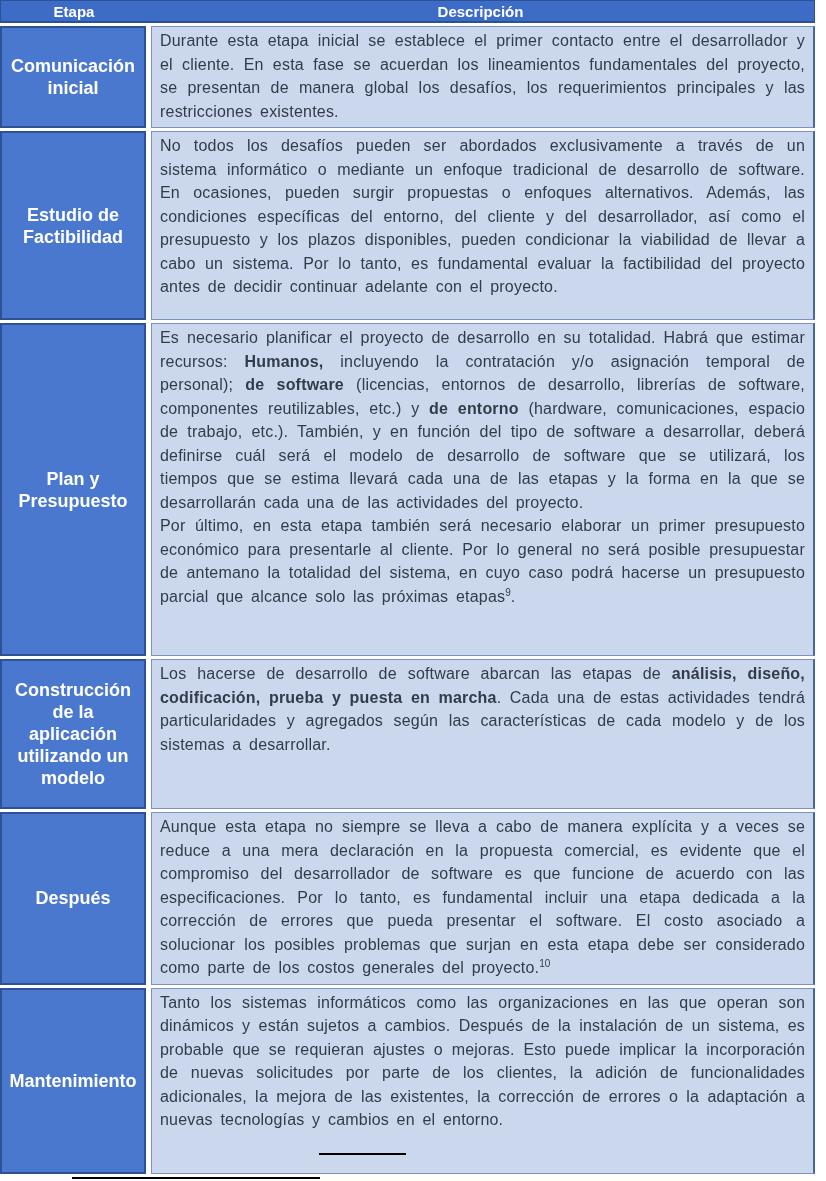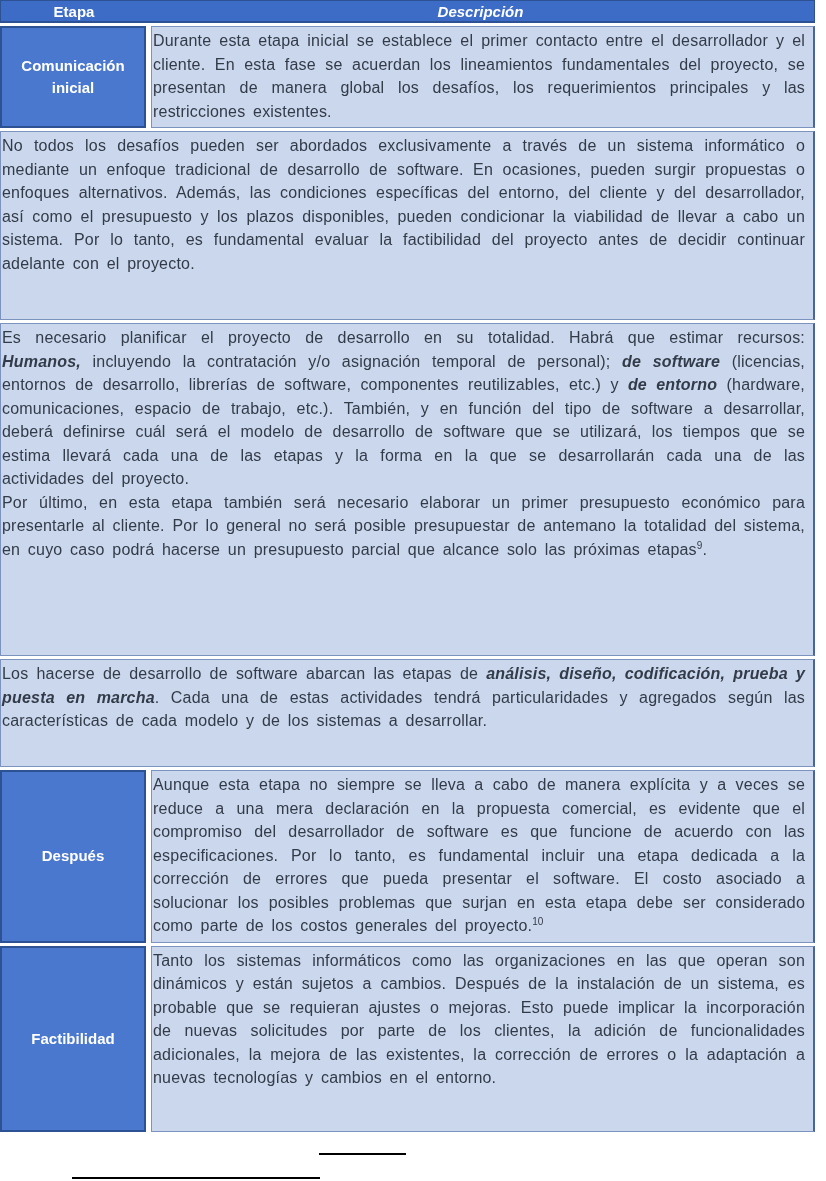--- a/index.html
+++ b/index.html
@@ -41,21 +41,21 @@
   }
   .table-header .hcell {
     display: flex;
     align-items: center;
     justify-content: center;
     color: var(--text-light);
     font-weight: bold;
     font-size: 15px;
   }
   .hcell-etapa { flex: 0 0 146px; }
-  .hcell-desc  { flex: 1; font-style: italic; }
+  .hcell-desc  { flex: 1; }
 
   .row {
     display: flex;
     gap: 5px;
     margin-top: 3px;
   }
   .row.r1 { min-height: 91px; }
   .row.r2 { min-height: 189px; }
   .row.r3 { min-height: 333px; }
   .row.r4 { min-height: 108px; }
@@ -65,40 +65,40 @@
   .stage-cell {
     flex: 0 0 146px;
     background: var(--stage-bg);
     border: 2px solid var(--stage-border);
     display: flex;
     align-items: center;
     justify-content: center;
     text-align: center;
     color: var(--text-light);
     font-weight: bold;
-    font-size: 15px;
+    font-size: 18px;
     line-height: 22px;
     padding: 18px 4px;
   }
 
   .desc-cell {
     flex: 1;
     background: var(--desc-bg);
     border: 1px solid var(--desc-border);
     border-right: 2px solid var(--desc-border-dark);
     color: var(--text-dark);
     font-size: 16px;
     line-height: 23.5px;
     letter-spacing: 0.2px;
     word-spacing: 3px;
     text-align: justify;
-    padding: 2px 8px 4px 1px;
+    padding: 2px 8px 4px 8px;
   }
   .desc-cell .para { text-align: justify; }
-  .desc-cell b { font-weight: bold; font-style: italic; }
+  .desc-cell b { font-weight: bold; }
   .desc-cell sup {
     font-size: 10px;
     line-height: 0;
     vertical-align: super;
     letter-spacing: 0;
   }
 
   .rule {
     position: absolute;
     background: var(--rule-color);
@@ -119,47 +119,50 @@
     </div>
 
     <div class="row r1">
       <div class="stage-cell">Comunicación inicial</div>
       <div class="desc-cell">
           <div class="para"><span>Durante esta etapa inicial se establece el primer contacto entre el desarrollador y el cliente. En esta fase se acuerdan los lineamientos fundamentales del proyecto, se presentan de manera global los desafíos, los requerimientos principales y las restricciones existentes.</span></div>
         </div>
     </div>
 
     <div class="row r2">
+      <div class="stage-cell">Estudio de Factibilidad</div>
       <div class="desc-cell">
           <div class="para"><span>No todos los desafíos pueden ser abordados exclusivamente a través de un sistema informático o mediante un enfoque tradicional de desarrollo de software. En ocasiones, pueden surgir propuestas o enfoques alternativos. Además, las condiciones específicas del entorno, del cliente y del desarrollador, así como el presupuesto y los plazos disponibles, pueden condicionar la viabilidad de llevar a cabo un sistema. Por lo tanto, es fundamental evaluar la factibilidad del proyecto antes de decidir continuar adelante con el proyecto.</span></div>
         </div>
     </div>
 
     <div class="row r3">
+      <div class="stage-cell">Plan y Presupuesto</div>
       <div class="desc-cell">
           <div class="para"><span>Es necesario planificar el proyecto de desarrollo en su totalidad. Habrá que estimar recursos: </span><b>Humanos,</b><span> incluyendo la contratación y/o asignación temporal de personal); </span><b>de software</b><span> (licencias, entornos de desarrollo, librerías de software, componentes reutilizables, etc.) y </span><b>de entorno</b><span> (hardware, comunicaciones, espacio de trabajo, etc.). También, y en función del tipo de software a desarrollar, deberá definirse cuál será el modelo de desarrollo de software que se utilizará, los tiempos que se estima llevará cada una de las etapas y la forma en la que se desarrollarán cada una de las actividades del proyecto.</span></div>
           <div class="para"><span>Por último, en esta etapa también será necesario elaborar un primer presupuesto económico para presentarle al cliente. Por lo general no será posible presupuestar de antemano la totalidad del sistema, en cuyo caso podrá hacerse un presupuesto parcial que alcance solo las próximas etapas</span><sup>9</sup><span>.</span></div>
         </div>
     </div>
 
     <div class="row r4">
+      <div class="stage-cell">Construcción de la aplicación utilizando un modelo</div>
       <div class="desc-cell">
           <div class="para"><span>Los hacerse de desarrollo de software abarcan las etapas de </span><b>análisis, diseño, codificación, prueba y puesta en marcha</b><span>. Cada una de estas actividades tendrá particularidades y agregados según las características de cada modelo y de los sistemas a desarrollar.</span></div>
         </div>
     </div>
 
     <div class="row r5">
       <div class="stage-cell">Después</div>
       <div class="desc-cell">
           <div class="para"><span>Aunque esta etapa no siempre se lleva a cabo de manera explícita y a veces se reduce a una mera declaración en la propuesta comercial, es evidente que el compromiso del desarrollador de software es que funcione de acuerdo con las especificaciones. Por lo tanto, es fundamental incluir una etapa dedicada a la corrección de errores que pueda presentar el software. El costo asociado a solucionar los posibles problemas que surjan en esta etapa debe ser considerado como parte de los costos generales del proyecto.</span><sup>10</sup></div>
         </div>
     </div>
 
     <div class="row r6">
-      <div class="stage-cell">Factibilidad</div>
+      <div class="stage-cell">Mantenimiento</div>
       <div class="desc-cell">
           <div class="para"><span>Tanto los sistemas informáticos como las organizaciones en las que operan son dinámicos y están sujetos a cambios. Después de la instalación de un sistema, es probable que se requieran ajustes o mejoras. Esto puede implicar la incorporación de nuevas solicitudes por parte de los clientes, la adición de funcionalidades adicionales, la mejora de las existentes, la corrección de errores o la adaptación a nuevas tecnologías y cambios en el entorno.</span></div>
         </div>
     </div>
 
   </div>
 
   <div class="rule rule-short"></div>
   <div class="rule rule-long"></div>
 

